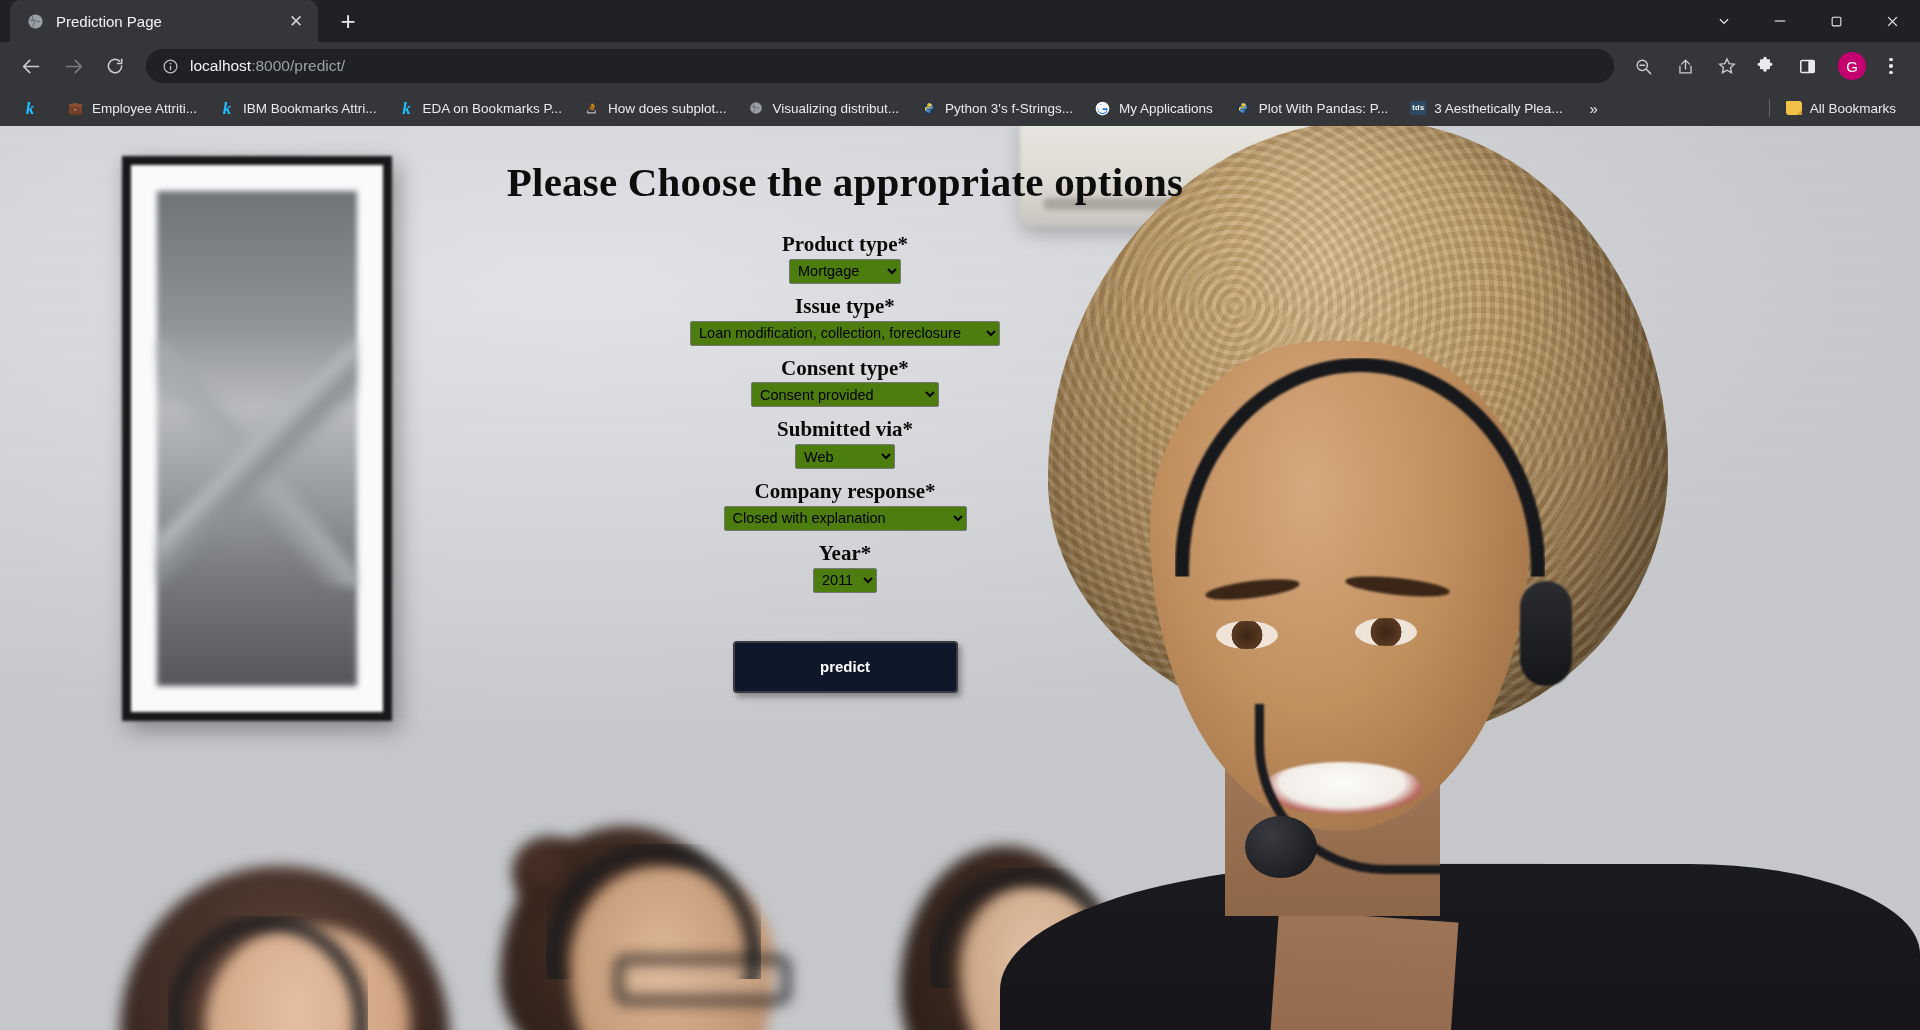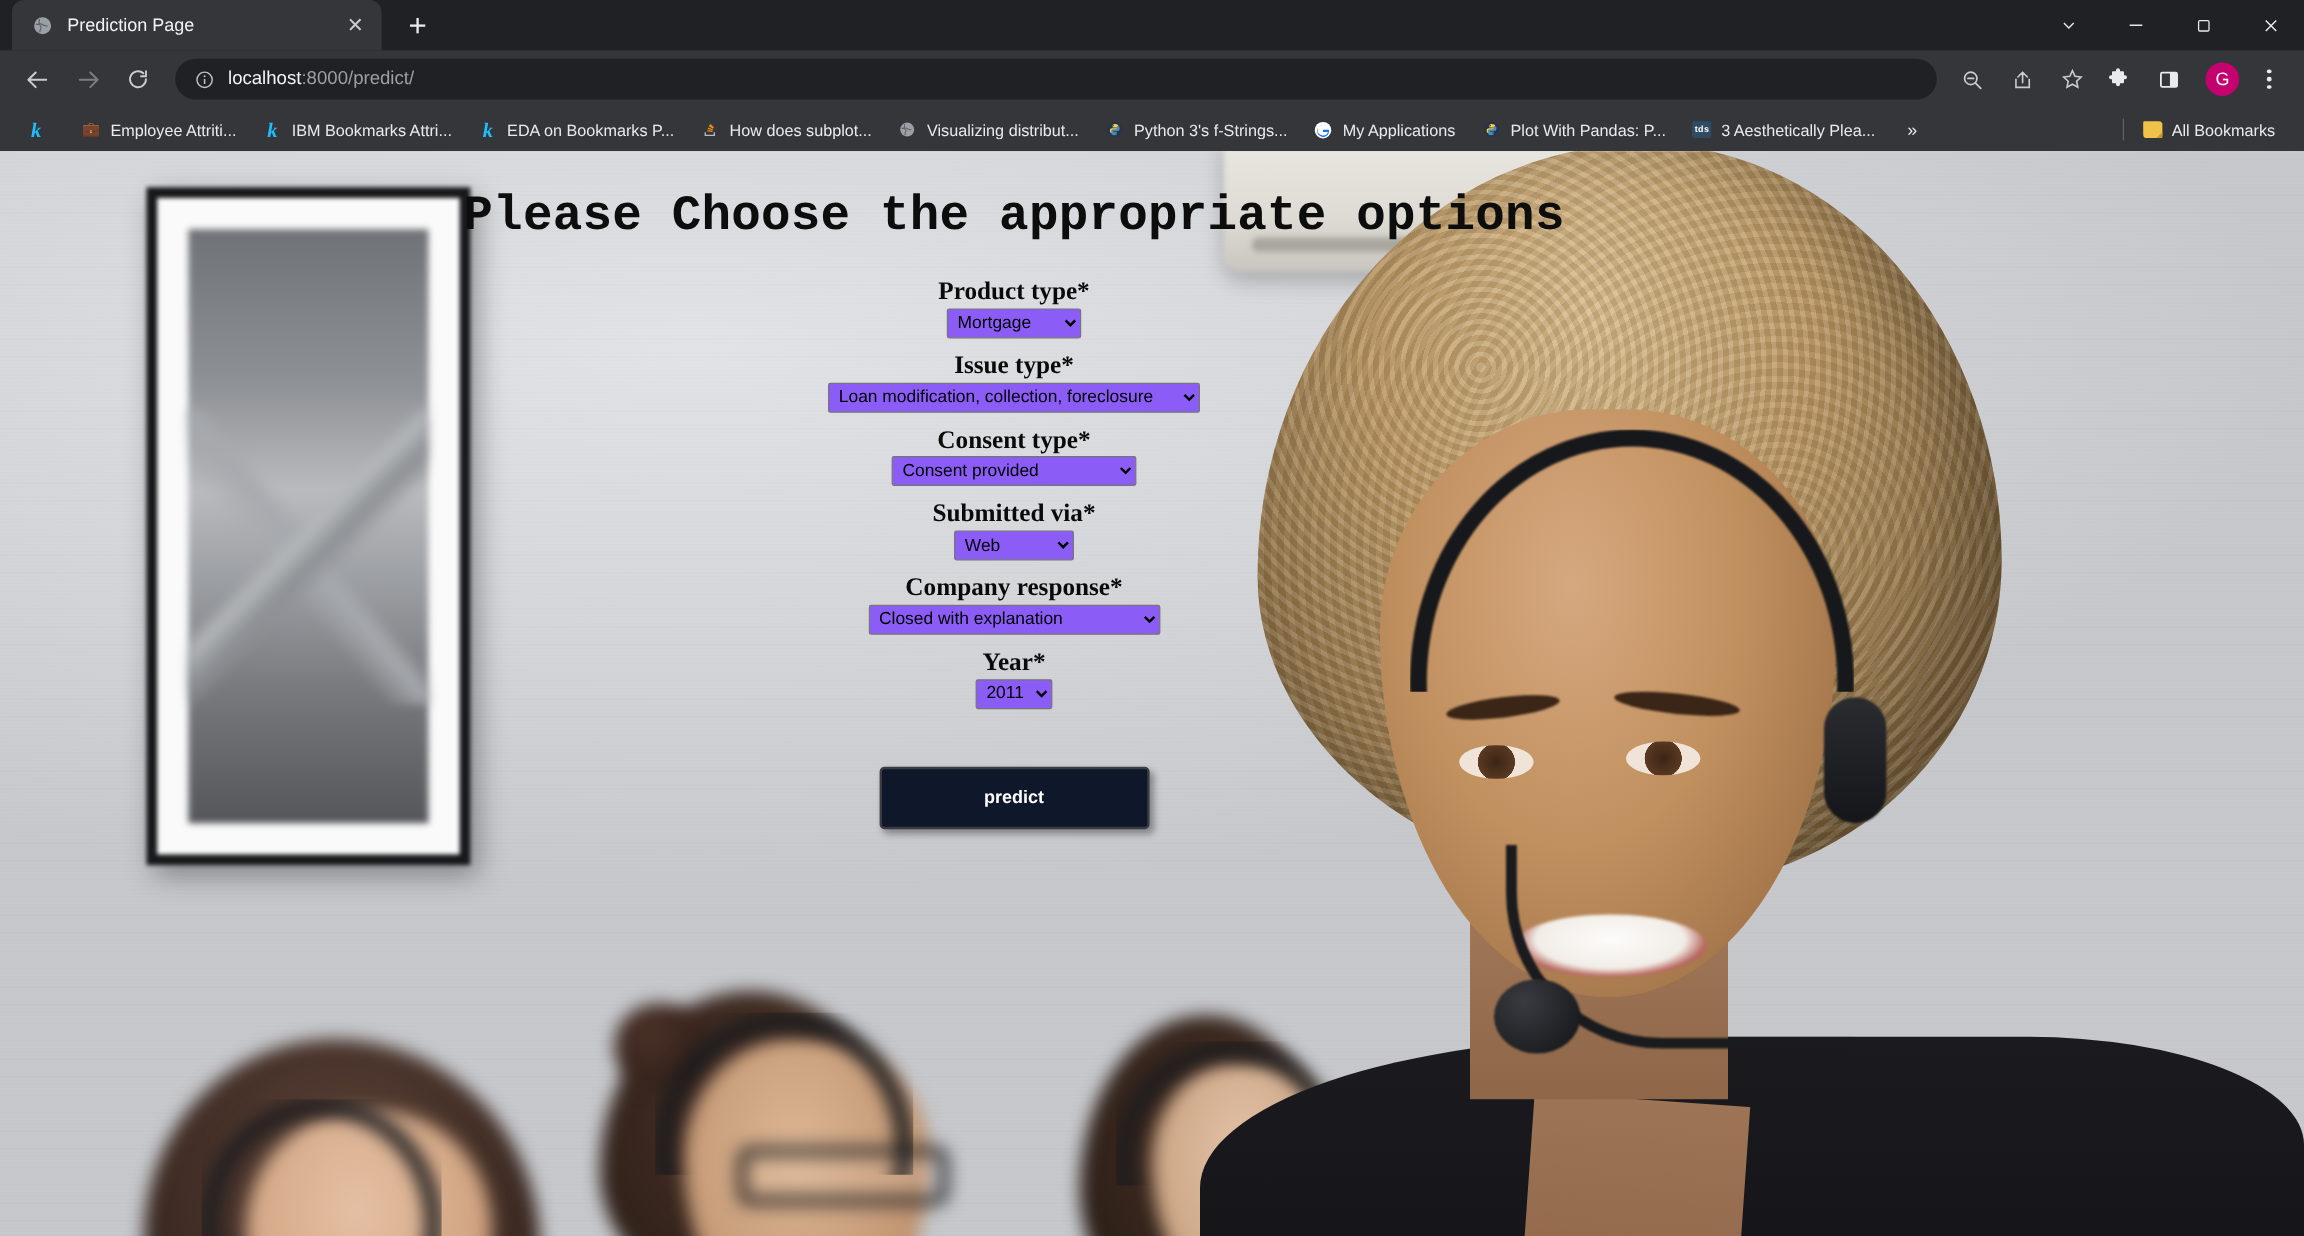--- a/index.html
+++ b/index.html
@@ -336,34 +336,34 @@
     clip-path: polygon(0 30%, 100% 30%, 100% 100%, 0 100%);
     opacity: .85;
   }
 
   
   .form-wrap {
     position: absolute; left: 0; top: 0; width: 1690px;
     text-align: center; z-index: 5;
   }
   h1.page-title {
-    font-family: Liberation Mono, monospace;
+    font-family: Liberation Serif, serif;
     font-weight: bold; font-size: 41px; color: #0d0d0d;
     margin: 32px 0 26px 0; letter-spacing: .2px;
   }
   .field-label {
     font-family: "Liberation Serif", serif;
     font-weight: bold; font-size: 21px; color: #0a0a0a;
     margin: 0 0 2px 0; line-height: 1.18;
   }
   .field-row { margin-bottom: 10px; }
   select.dd {
     font-family: "Liberation Sans", sans-serif;
     font-size: 14.5px; color: #000;
-    background: #8b5cf6;
+    background: #4d7c0f;
     border: 1px solid #767676;
     border-radius: 2px;
     padding: 2px 4px;
     height: 25px;
     line-height: 19px;
   }
   .predict-wrap { margin-top: 48px; }
   button.predict {
     width: 225px; height: 52px;
     background: #0f172a;
@@ -630,21 +630,21 @@
         <select class="dd" style="width:112px;"><option value="Mortgage">Mortgage</option></select>
       </div>
 
       <div class="field-row">
         <div class="field-label">Issue type*</div>
         <select class="dd" style="width:310px;"><option value="Loan modification, collection, foreclosure">Loan modification, collection, foreclosure</option></select>
       </div>
 
       <div class="field-row">
         <div class="field-label">Consent type*</div>
-        <select class="dd" style="width:204px;"><option value="Consent provided">Consent provided</option></select>
+        <select class="dd" style="width:188px;"><option value="Consent provided">Consent provided</option></select>
       </div>
 
       <div class="field-row">
         <div class="field-label">Submitted via*</div>
         <select class="dd" style="width:100px;"><option value="Web">Web</option></select>
       </div>
 
       <div class="field-row">
         <div class="field-label">Company response*</div>
         <select class="dd" style="width:243px;"><option value="Closed with explanation">Closed with explanation</option></select>

